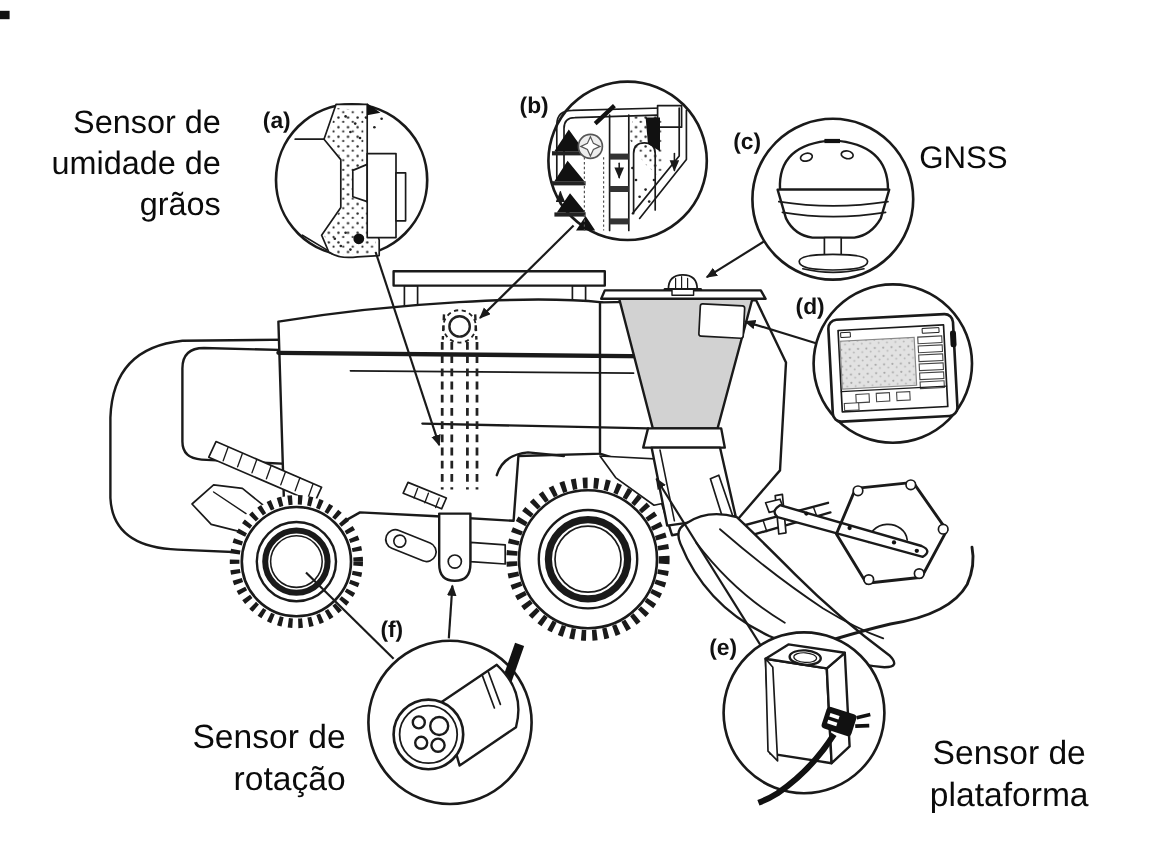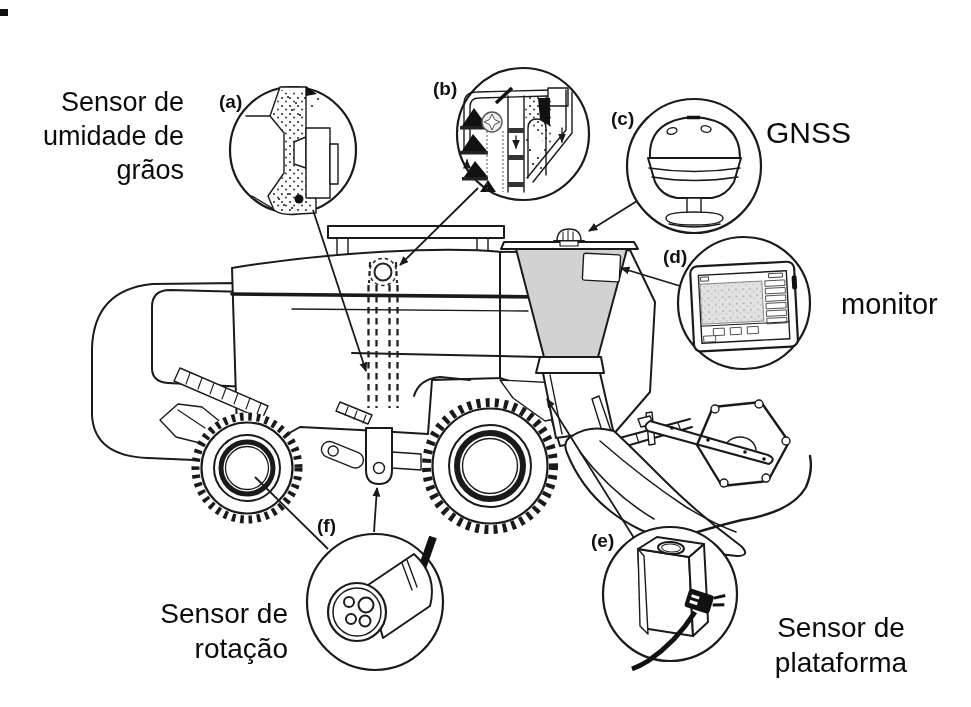--- a/index.html
+++ b/index.html
@@ -2,21 +2,21 @@
 <html><head>
 <meta charset="utf-8">
 <style>
   html,body{margin:0;padding:0;background:#fff;}
   .stage{position:relative;width:971px;height:707px;background:#fff;overflow:hidden;
          font-family:"Liberation Sans",sans-serif;color:#0b0b0b;}
   .art{position:absolute;left:0;top:0;}
   .lbl{position:absolute;white-space:pre-line;color:#0b0b0b;}
   .lbl-moisture{left:0;width:184px;top:85px;text-align:right;font-size:27px;line-height:34px;}
   .lbl-flow{left:452px;width:400px;top:26px;text-align:center;font-size:28px;}
-  .lbl-gnss{left:766px;top:116px;font-size:30px;}
+  .lbl-gnss{left:766px;top:116px;font-size:26px;}
   .lbl-monitor{left:841px;top:288px;font-size:29px;}
   .lbl-rotation{left:100px;width:188px;top:596px;text-align:right;font-size:28px;line-height:35px;}
   .lbl-platform{left:762px;width:158px;top:610px;text-align:center;font-size:28px;line-height:35px;}
   .tag{position:absolute;font-weight:bold;font-size:19px;color:#111;}
   .tag-a{left:219px;top:91px;}
   .tag-b{left:433px;top:78px;}
   .tag-c{left:611px;top:108px;}
   .tag-d{left:663px;top:246px;}
   .tag-e{left:591px;top:530px;}
   .tag-f{left:317px;top:515px;}
@@ -305,21 +305,20 @@
       <path marker-end="url(#ah)" d="M374,532 L377,488"></path>
     </g>
   </svg>
 
   <div class="corner-mark"></div>
 
   <div class="lbl lbl-moisture">Sensor de
 umidade de
 grãos</div>
   <div class="lbl lbl-gnss">GNSS</div>
-  <div class="lbl lbl-monitor">monitor</div>
   <div class="lbl lbl-platform">Sensor de
 plataforma</div>
   <div class="lbl lbl-rotation">Sensor de
 rotação</div>
 
   <div class="tag tag-a">(a)</div>
   <div class="tag tag-b">(b)</div>
   <div class="tag tag-c">(c)</div>
   <div class="tag tag-d">(d)</div>
   <div class="tag tag-e">(e)</div>

